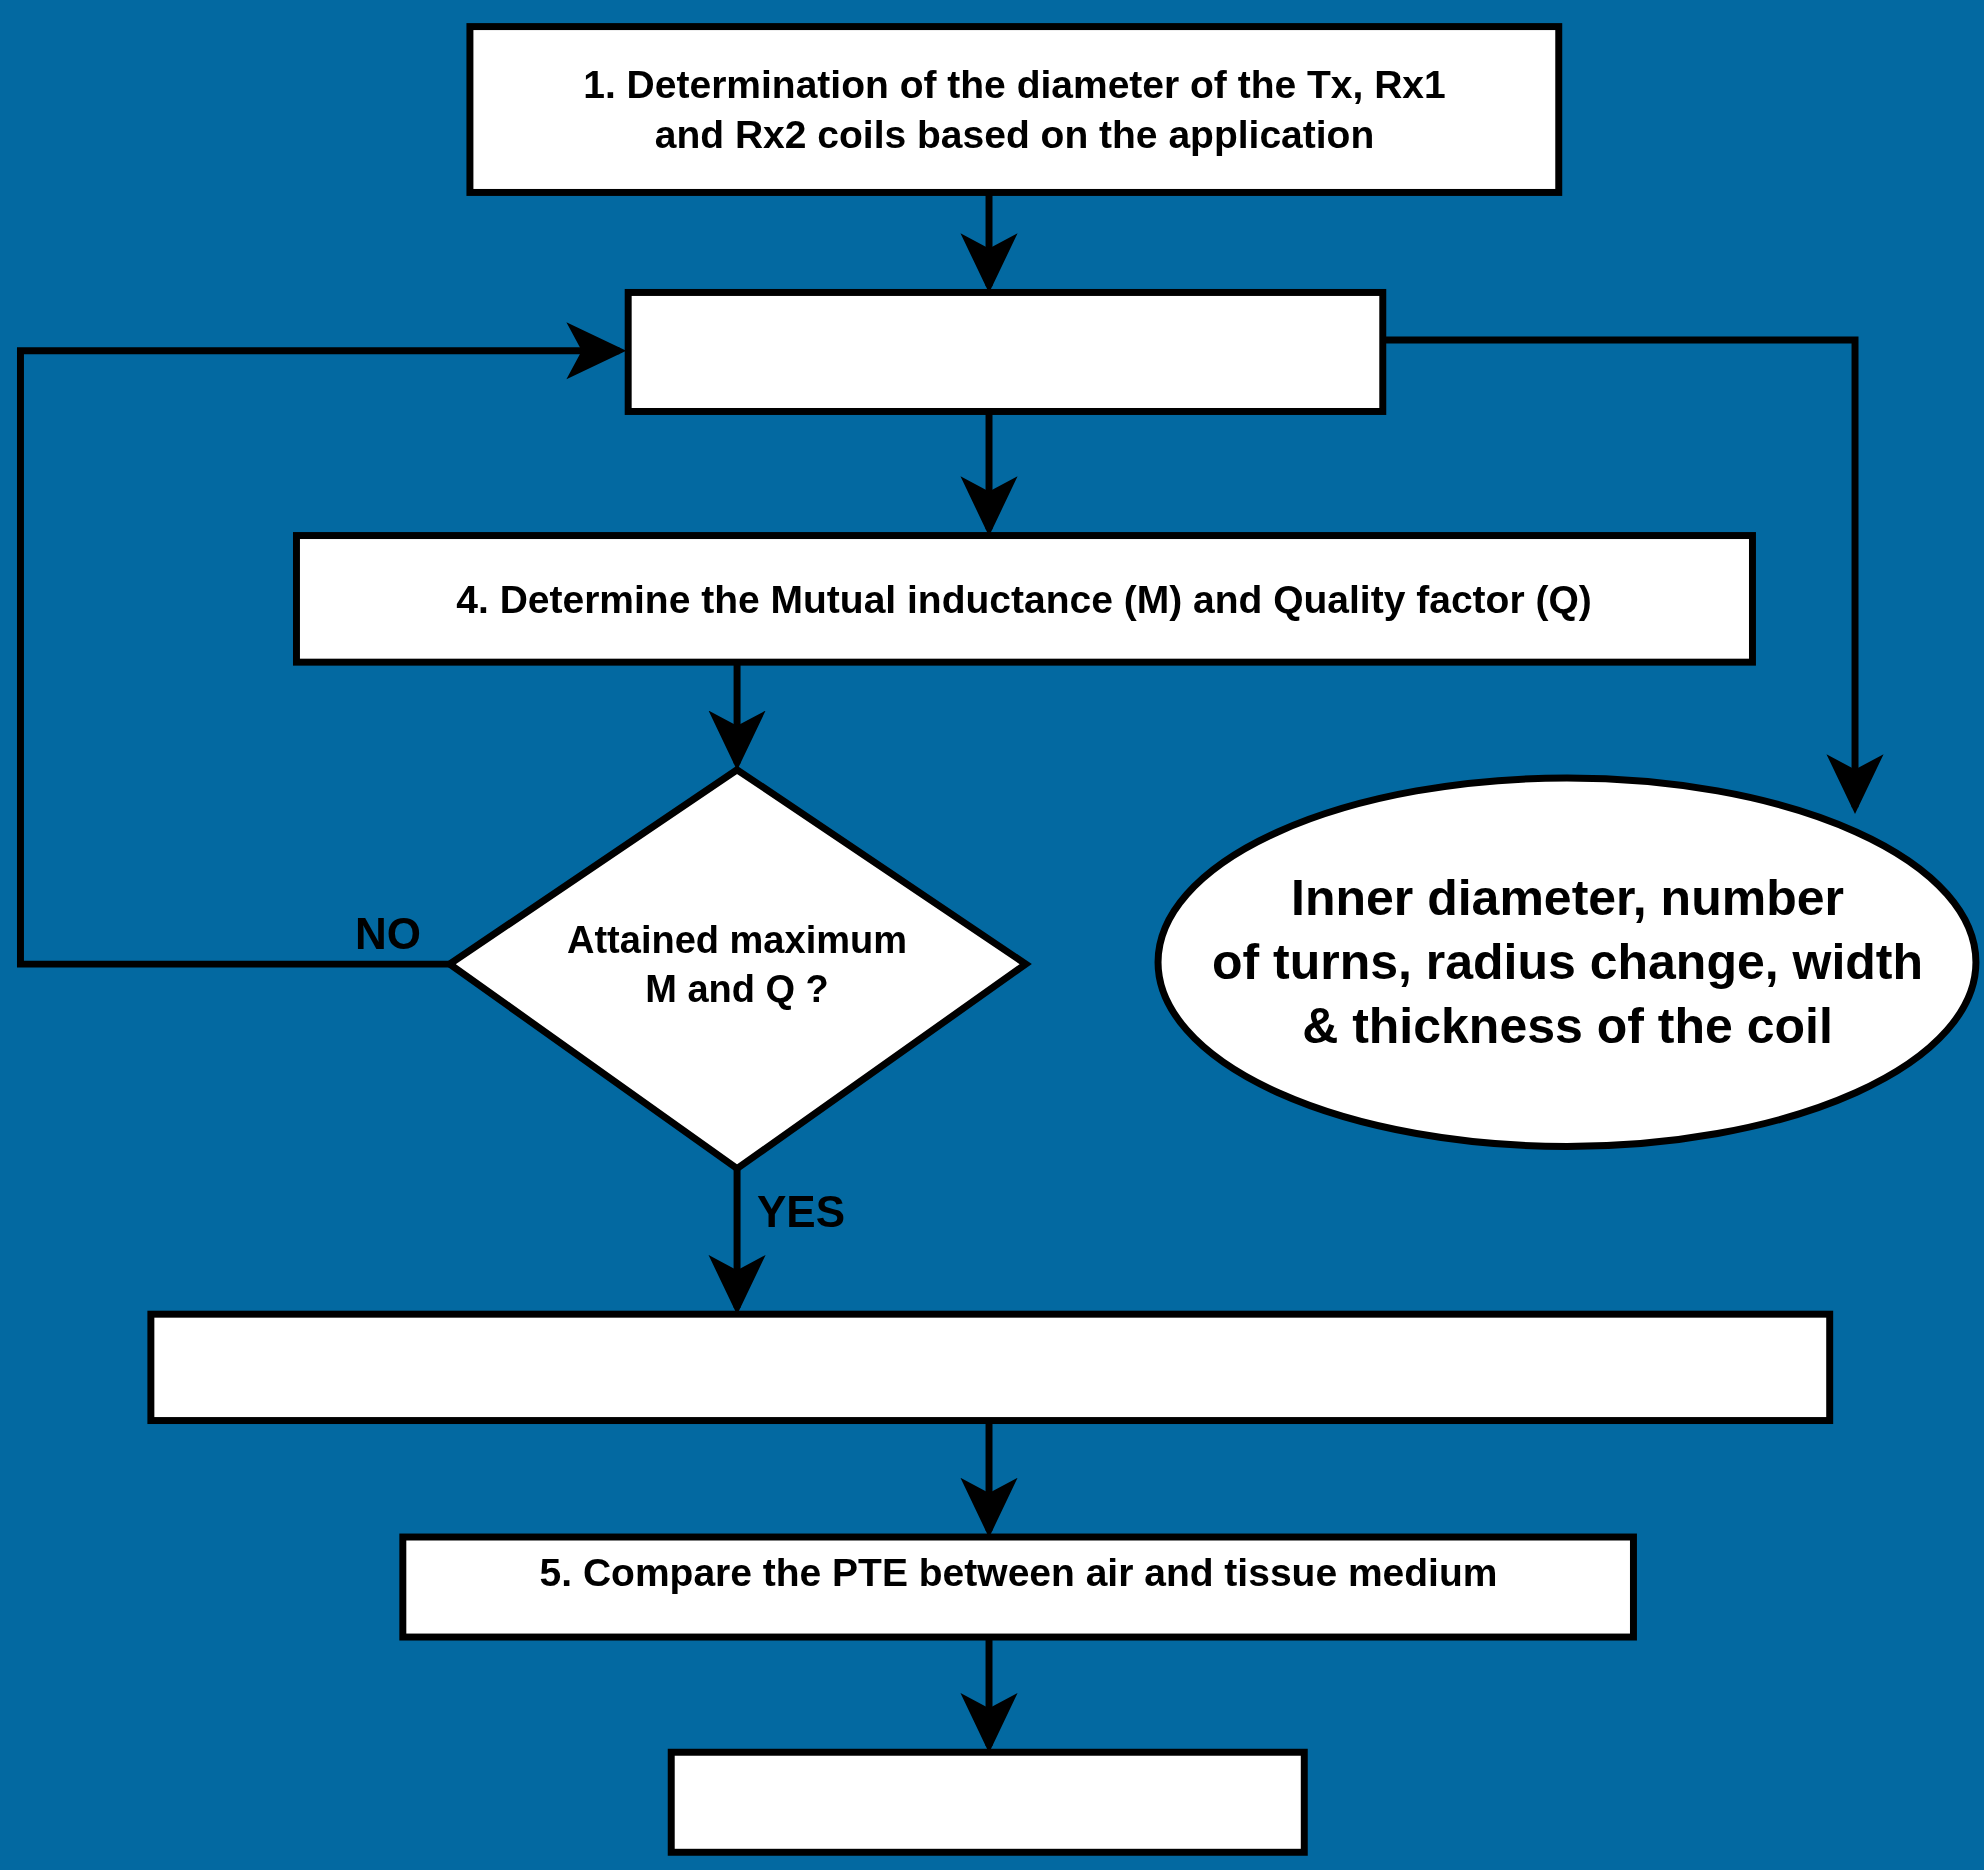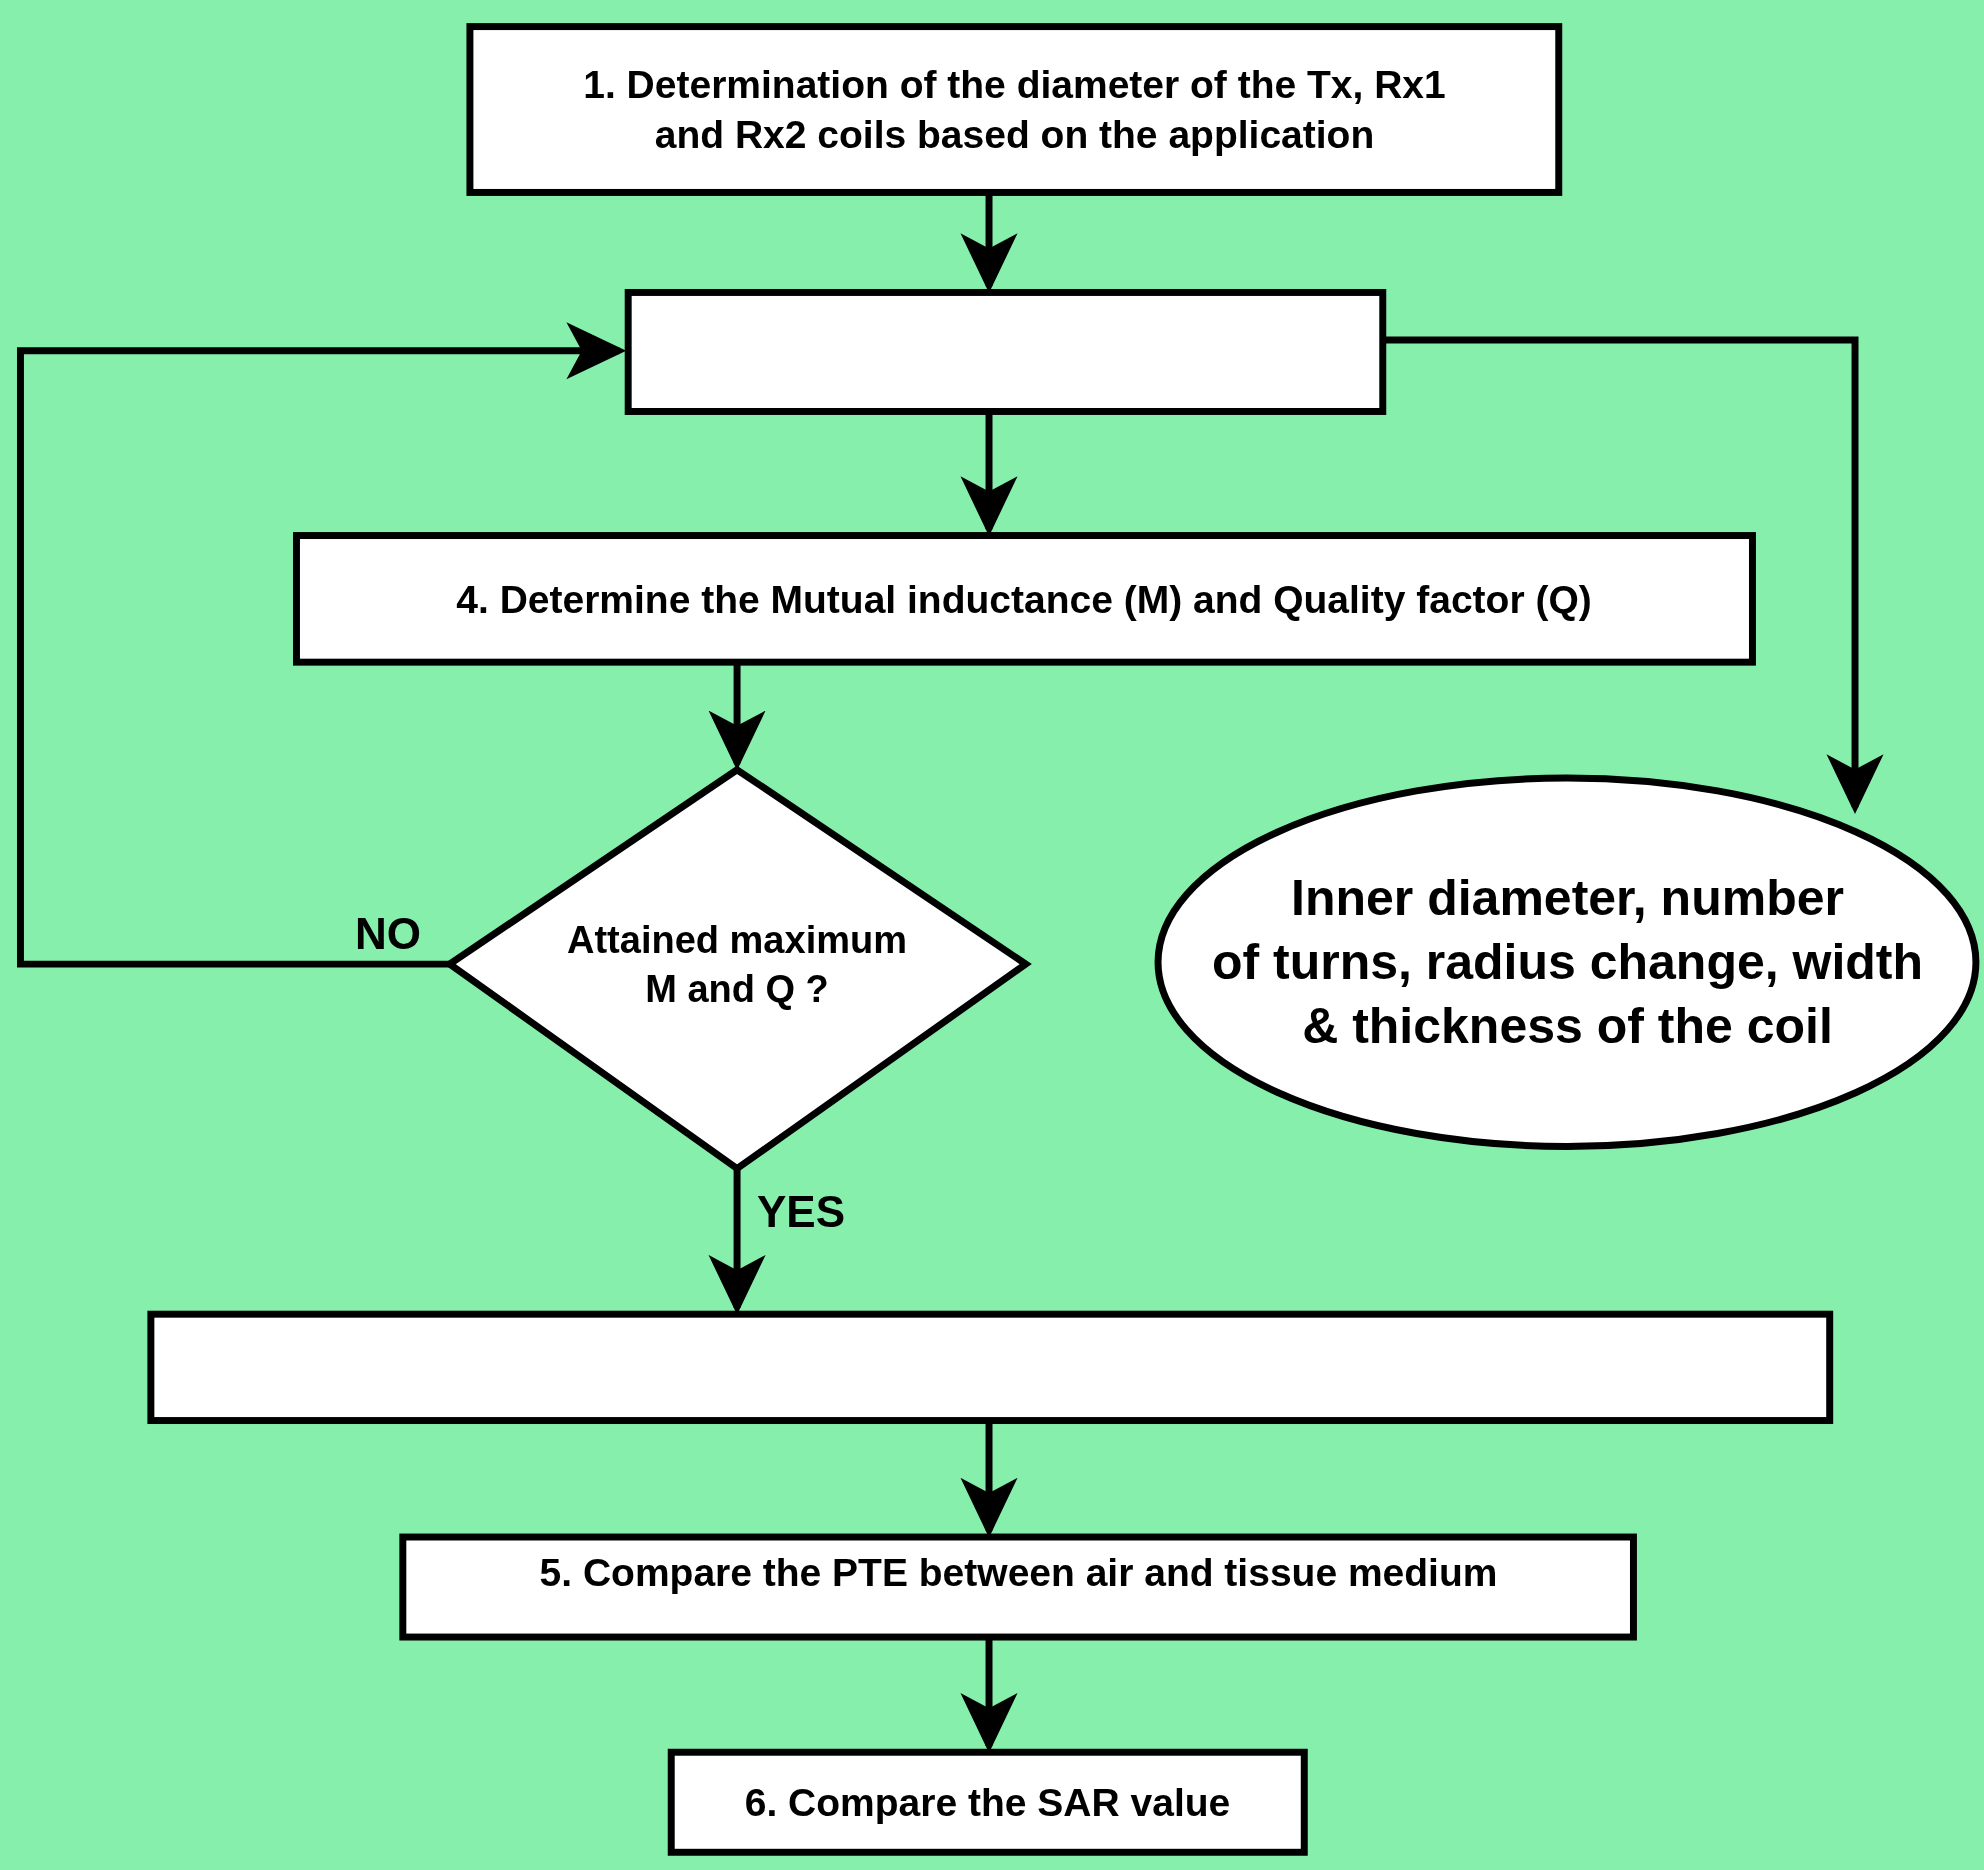--- a/index.html
+++ b/index.html
@@ -4,21 +4,21 @@
 <style>
   html, body {
     margin: 0;
     padding: 0;
     background: #ffffff;
   }
   #canvas {
     position: relative;
     width: 1985px;
     height: 1870px;
-    background: #86efac;
+    background: #0369a1;
     font-family: "Liberation Sans", sans-serif;
     overflow: hidden;
   }
   svg#flow {
     position: absolute;
     left: 0;
     top: 0;
     width: 1985px;
     height: 1870px;
   }
@@ -100,20 +100,19 @@
   <div class="shape-text diamond-label" style="left:500px; top:886px; width:474px; height:158px;">Attained maximum
 M and Q ?</div>
 
   <div class="shape-text ellipse-label" style="left:1190px; top:848px; width:755px; height:228px;">Inner diameter, number
 of turns, radius change, width
 &amp; thickness of the coil</div>
 
 
   <div class="shape-text box-label" style="left:403px; top:1523px; width:1231px; height:100px;">5. Compare the PTE between air and tissue medium</div>
 
-  <div class="shape-text box-label" style="left:671px; top:1753px; width:633px; height:100px;">6. Compare the SAR value</div>
 
   <div class="edge-label" style="left:355px; top:912px;">NO</div>
 
   <div class="edge-label" style="left:757px; top:1190px;">YES</div>
 
 </div>
 
 
 </body></html>

